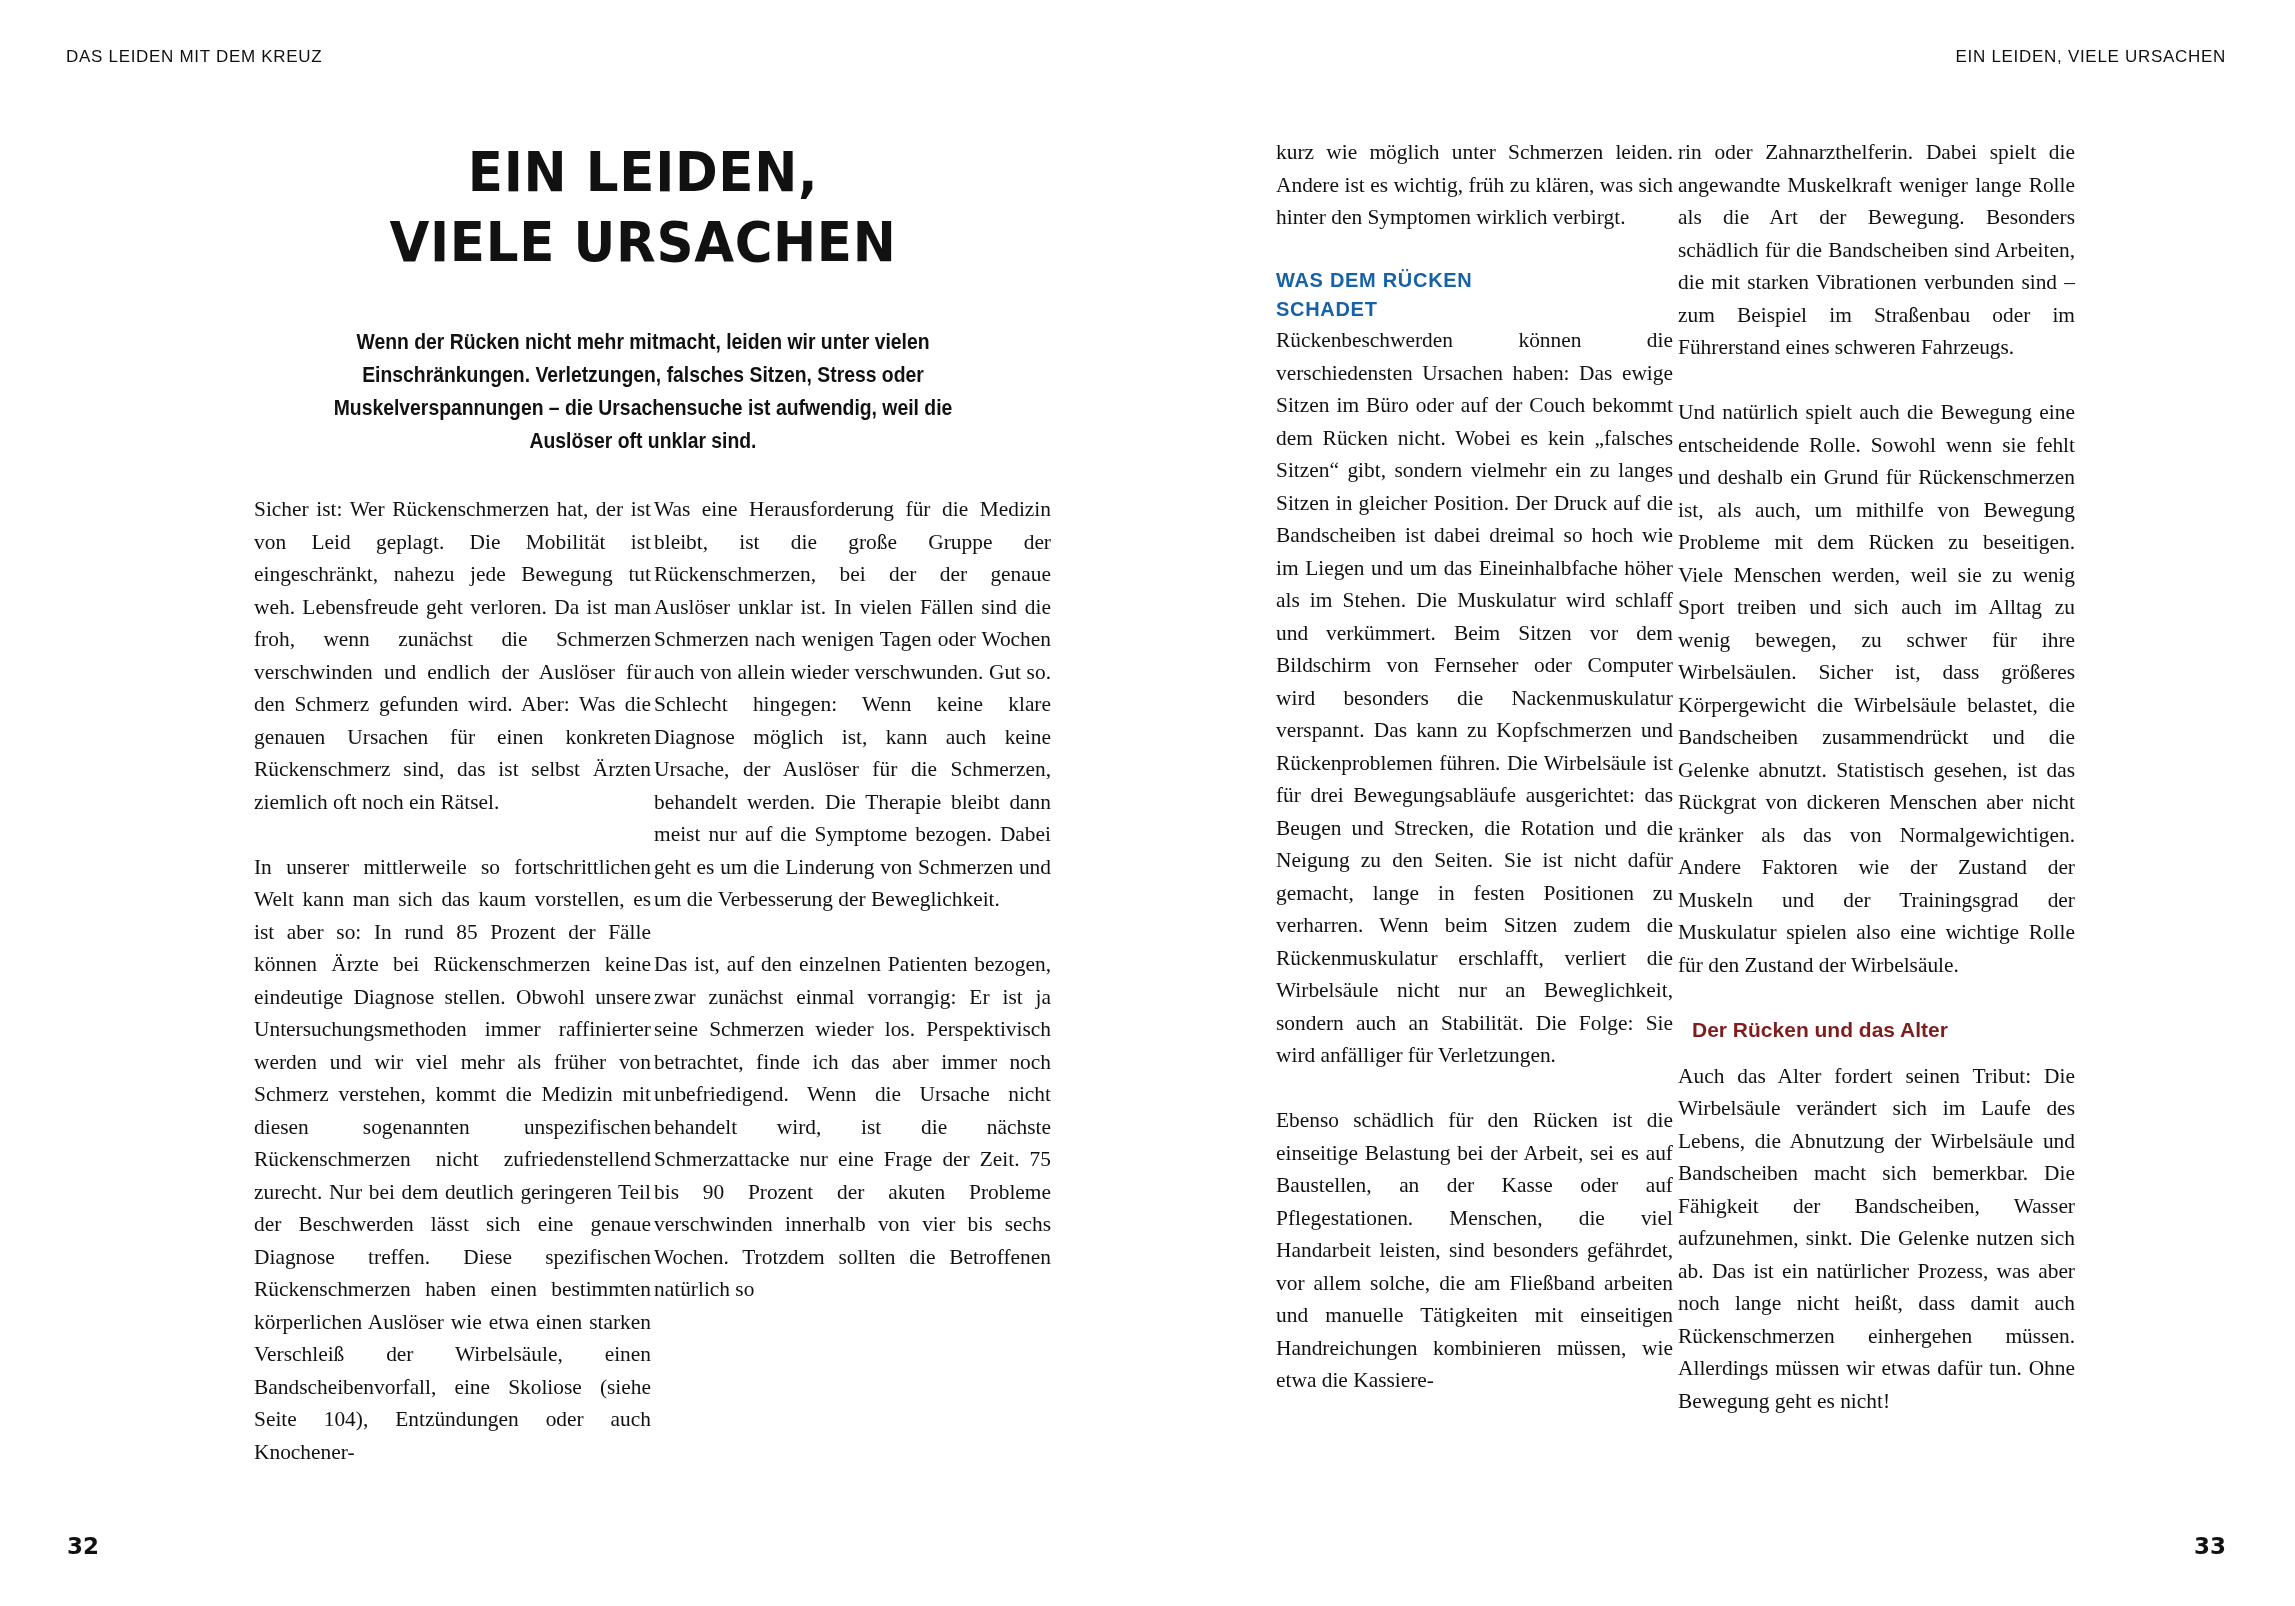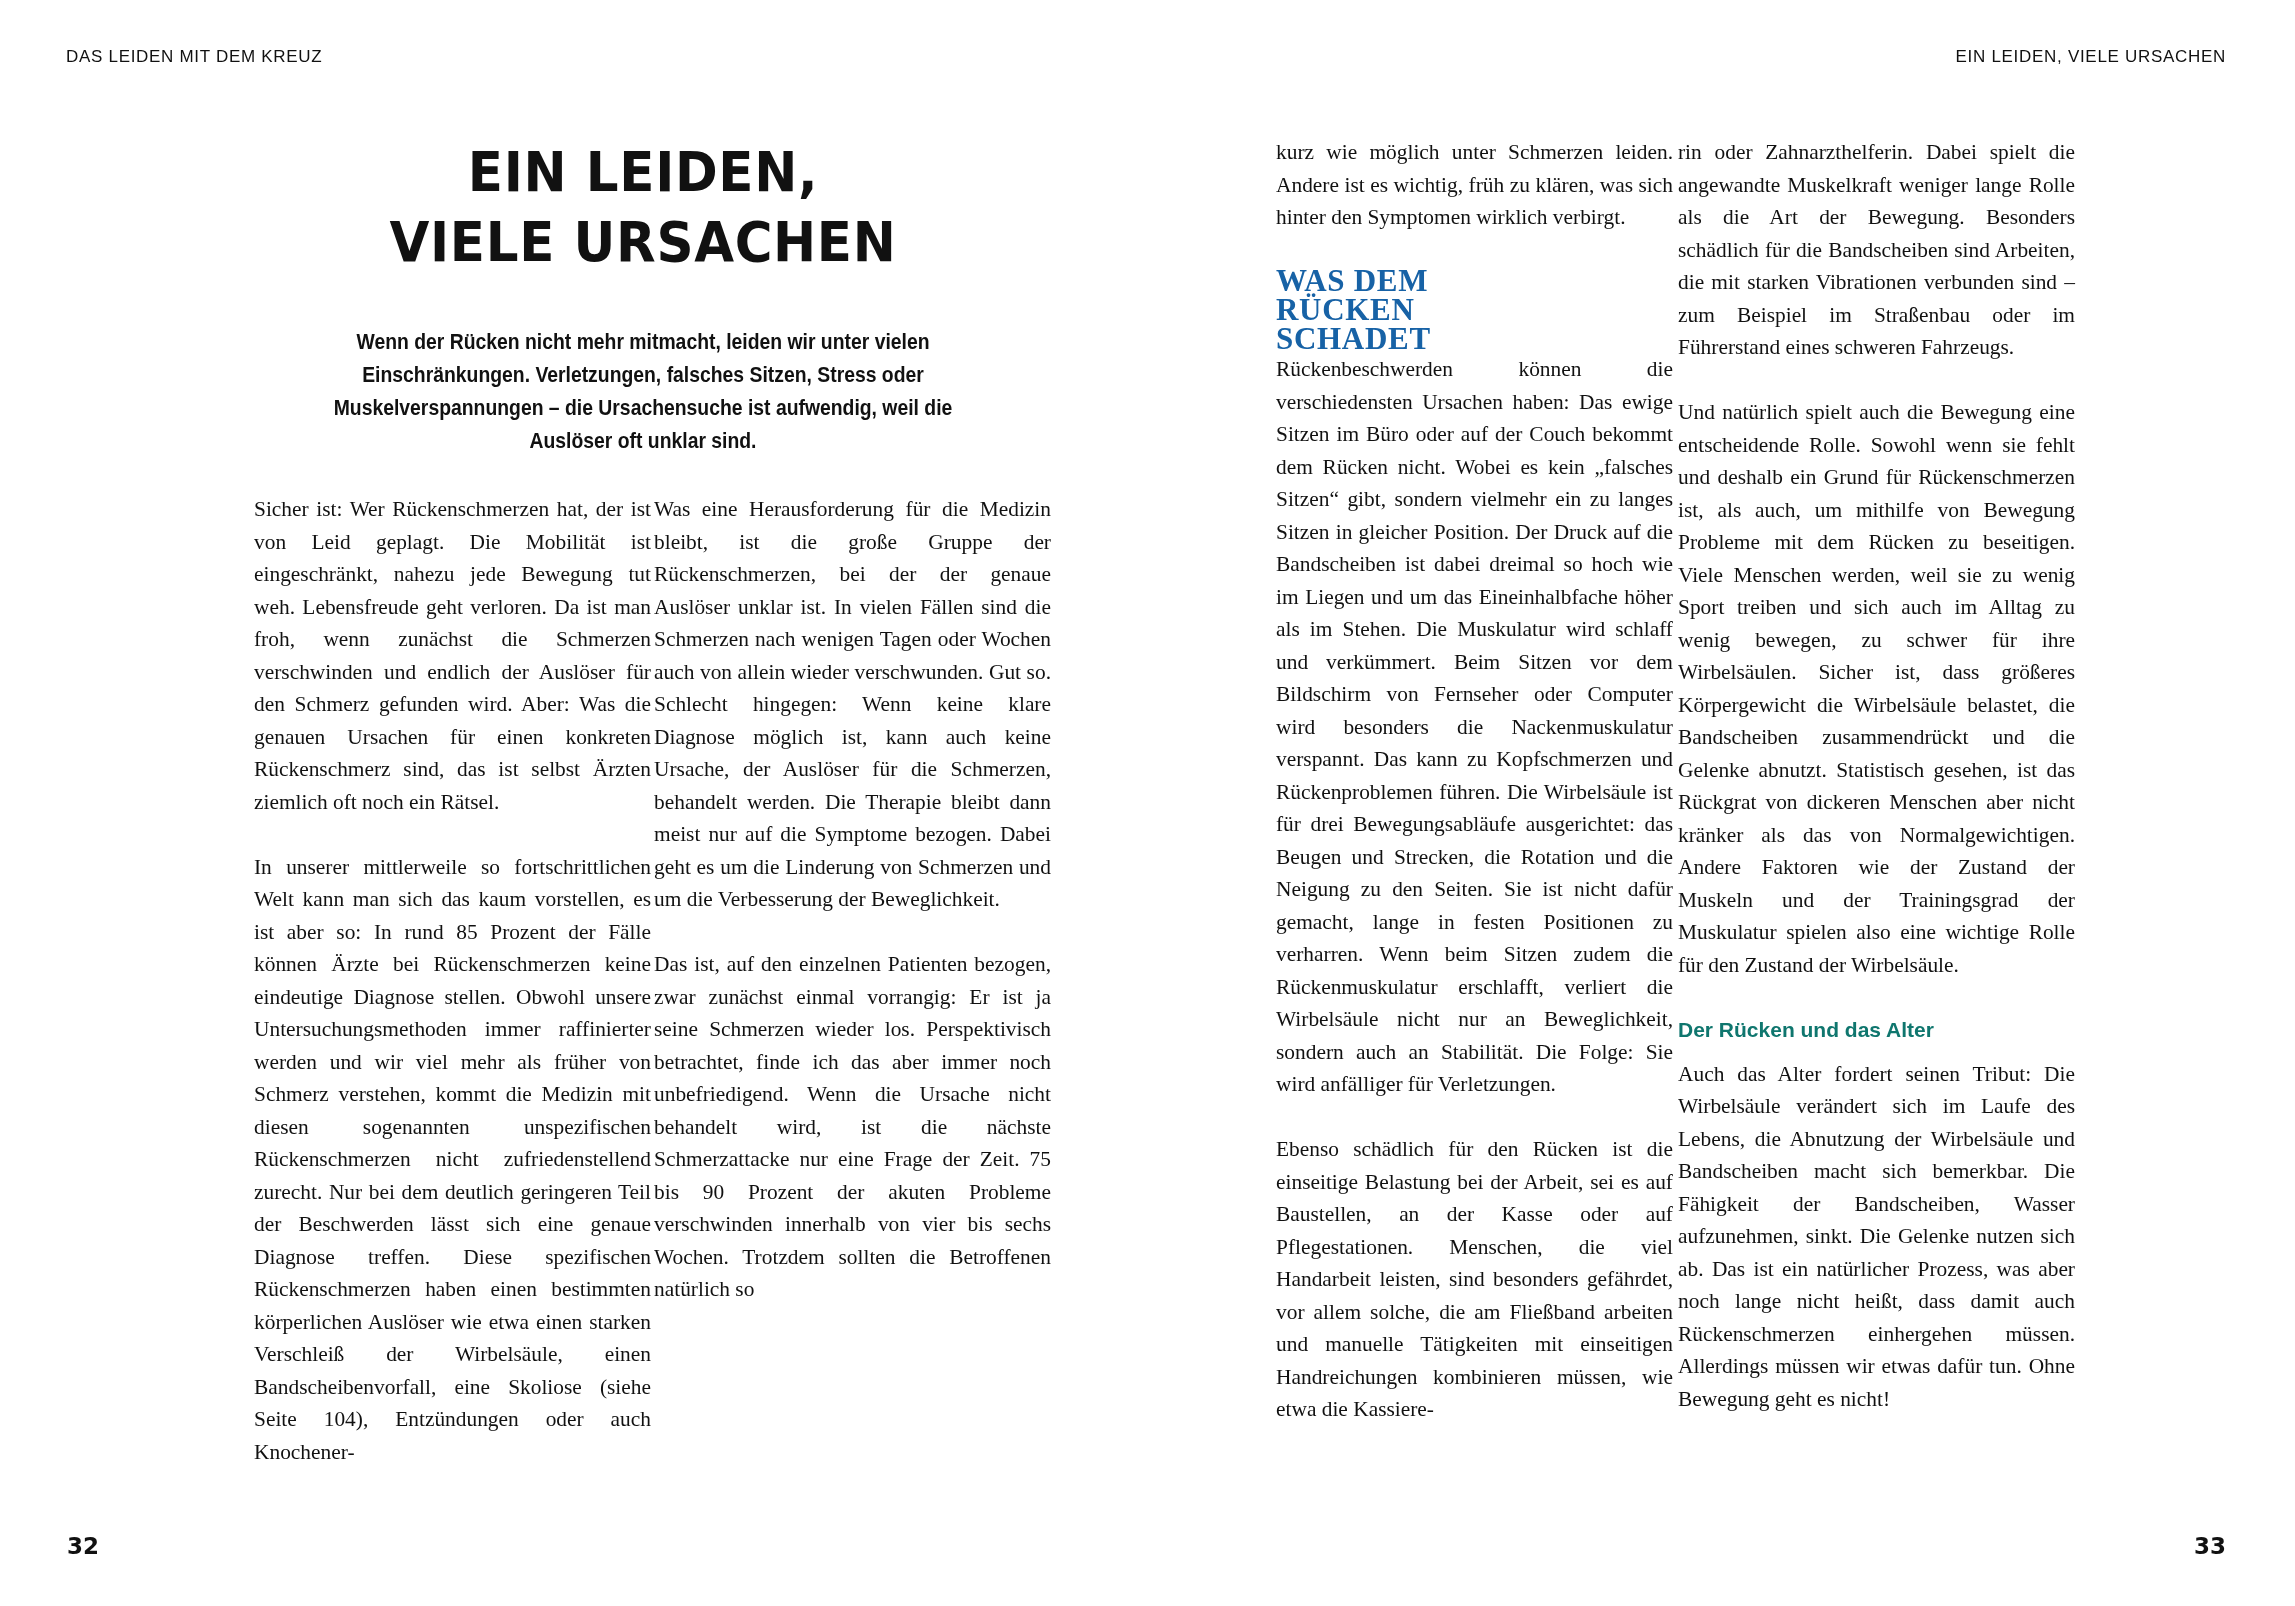--- a/index.html
+++ b/index.html
@@ -8,22 +8,22 @@
   .runhead.left { left: 66px; }
   .runhead.right { right: 69px; }
   .folio { position: absolute; top: 1533px; font-family: "DejaVu Sans", sans-serif; font-weight: bold; font-size: 23px; color: #111; }
   .folio.left { left: 67px; }
   .folio.right { right: 69px; text-align: right; }
   .title { position: absolute; left: 243px; width: 800px; top: 137px; text-align: center; font-family: "DejaVu Sans", sans-serif; font-weight: bold; font-size: 56px; line-height: 70px; letter-spacing: 0.7px; color: #111; transform: scaleX(0.92); }
   .lead { position: absolute; left: 243px; width: 800px; top: 325px; text-align: center; font-family: "Liberation Sans", sans-serif; font-weight: bold; font-size: 22px; line-height: 33px; color: #111; transform: scaleX(0.88); transform-origin: center top; }
   .col { position: absolute; width: 397px; font-family: "Liberation Serif", serif; font-size: 21.4px; line-height: 32.5px; color: #111; text-align: justify; hyphens: manual; }
   .col p { margin: 0 0 32.5px 0; }
   .col p:last-child { margin-bottom: 0; margin-top: 12px; }
-  .h2 { font-family: Liberation Serif, serif; font-weight: bold; color: #1762a6; font-size: 31px; line-height: 29px; letter-spacing: 0.7px; text-align: left; margin: 0; }
-  .h3 { font-family: "Liberation Sans", sans-serif; font-weight: bold; color: #0f766e; font-size: 21px; line-height: 32px; text-align: left; margin: 0; }
+  .h2 { font-family: Liberation Sans, sans-serif; font-weight: bold; color: #1762a6; font-size: 20px; line-height: 29px; letter-spacing: 0.7px; text-align: left; margin: 0; }
+  .h3 { font-family: "Liberation Sans", sans-serif; font-weight: bold; color: #7f1d1d; font-size: 21px; line-height: 32px; text-align: left; margin: 14px; }
   .c1 { left: 254px; top: 493px; }
   .c2 { left: 654px; top: 493px; }
   .c3 { left: 1276px; top: 136px; }
   .c4 { left: 1678px; top: 136px; }
 </style>
 </head>
 <body>
 
 <div class="runhead left">DAS LEIDEN MIT DEM KREUZ</div>
 <div class="runhead right">EIN LEIDEN, VIELE URSACHEN</div>

